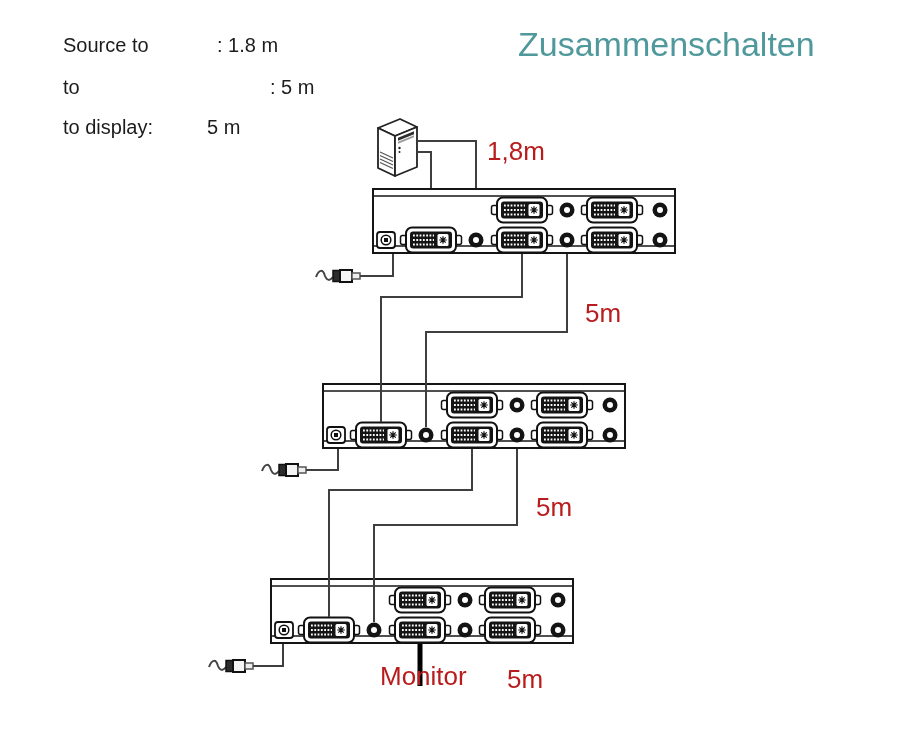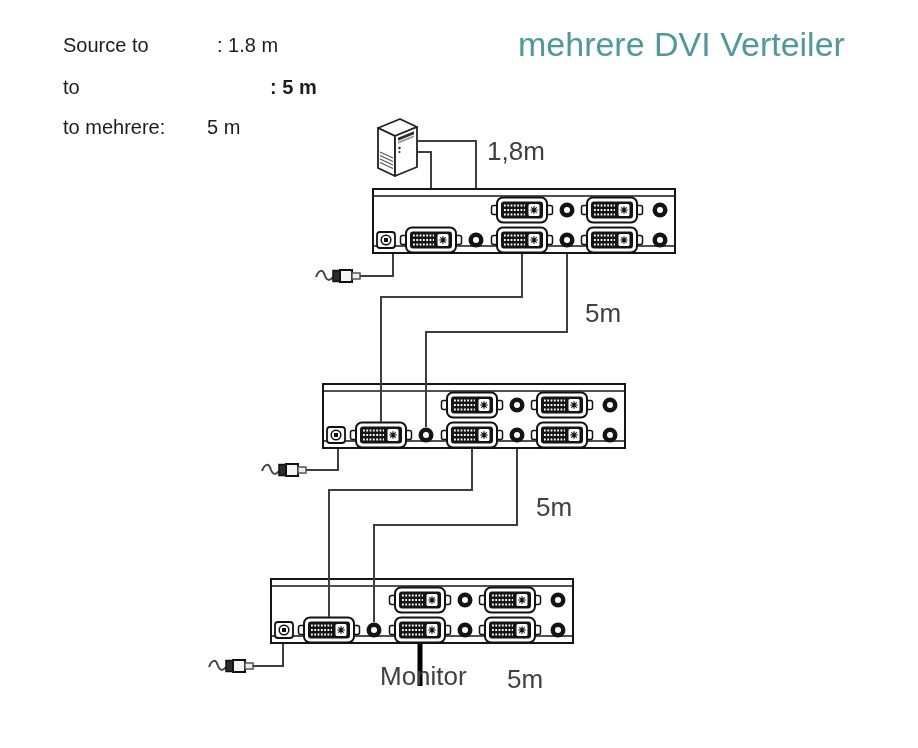--- a/index.html
+++ b/index.html
@@ -6,29 +6,29 @@
   .stage{
     position:relative;width:918px;height:740px;background:#ffffff;overflow:hidden;
     font-family:"Liberation Sans", sans-serif;color:#161616;
   }
   
   .specs{position:absolute;left:63px;top:30px;width:300px;}
   .spec-row{position:absolute;left:0;height:26px;font-size:20px;color:#1c1c1c;white-space:nowrap;}
   .spec-row .spec-label{position:absolute;left:0;top:0;}
   .spec-row .spec-value{position:absolute;top:0;}
   .spec-row.r1{top:4px;}   .spec-row.r1 .spec-value{left:106px;margin-left:48px;}
-  .spec-row.r2{top:46px;}  .spec-row.r2 .spec-value{left:207px;font-weight:bold;}
+  .spec-row.r2{top:46px;}  .spec-row.r2 .spec-value{left:207px;}
   .spec-row.r3{top:86px;}  .spec-row.r3 .spec-value{left:109px;margin-left:35px;}
   
   .title{
     position:absolute;left:518px;top:22px;width:400px;
     font-size:34px;line-height:45px;letter-spacing:0px;color:#4F989B;white-space:nowrap;
   }
   
-  .dlabel{position:absolute;font-size:26px;color:#404040;white-space:nowrap;}
+  .dlabel{position:absolute;font-size:26px;color:#b91c1c;white-space:nowrap;}
   .lbl-c1{left:487px;top:136px;}
   .lbl-c2{left:585px;top:298px;}
   .lbl-c3{left:536px;top:492px;}
   .lbl-c4{left:507px;top:664px;}
   .lbl-monitor{left:380px;top:661px;}
   svg.canvas{position:absolute;left:0;top:0;}
 </style>
 </head>
 <body>
 
@@ -37,27 +37,27 @@
   <div class="specs">
     <div class="spec-row r1">
       <span class="spec-label">Source to</span>
       <span class="spec-value">: 1.8 m</span>
     </div>
     <div class="spec-row r2">
       <span class="spec-label">to</span>
       <span class="spec-value">: 5 m</span>
     </div>
     <div class="spec-row r3">
-      <span class="spec-label">to mehrere:</span>
+      <span class="spec-label">to display:</span>
       <span class="spec-value">5 m</span>
     </div>
   </div>
 
   <div class="title" style="color: rgb(79, 152, 155);">
-    <div>mehrere DVI Verteiler</div>
+    <div>Zusammenschalten</div>
   </div>
 
   <svg class="canvas" width="918" height="748" viewBox="0 0 918 748">
     <defs>
 
       <g id="g-dvi">
         <rect x="-30.5" y="-4.5" width="6" height="9" rx="2" fill="#fff" stroke="#111" stroke-width="1.5"></rect>
         <rect x="24.5" y="-4.5" width="6" height="9" rx="2" fill="#fff" stroke="#111" stroke-width="1.5"></rect>
         <rect x="-25" y="-12.5" width="50" height="25" rx="6" fill="#fff" stroke="#111" stroke-width="2"></rect>
         <rect x="-21" y="-8.5" width="42" height="17" rx="3" fill="#141414"></rect>

